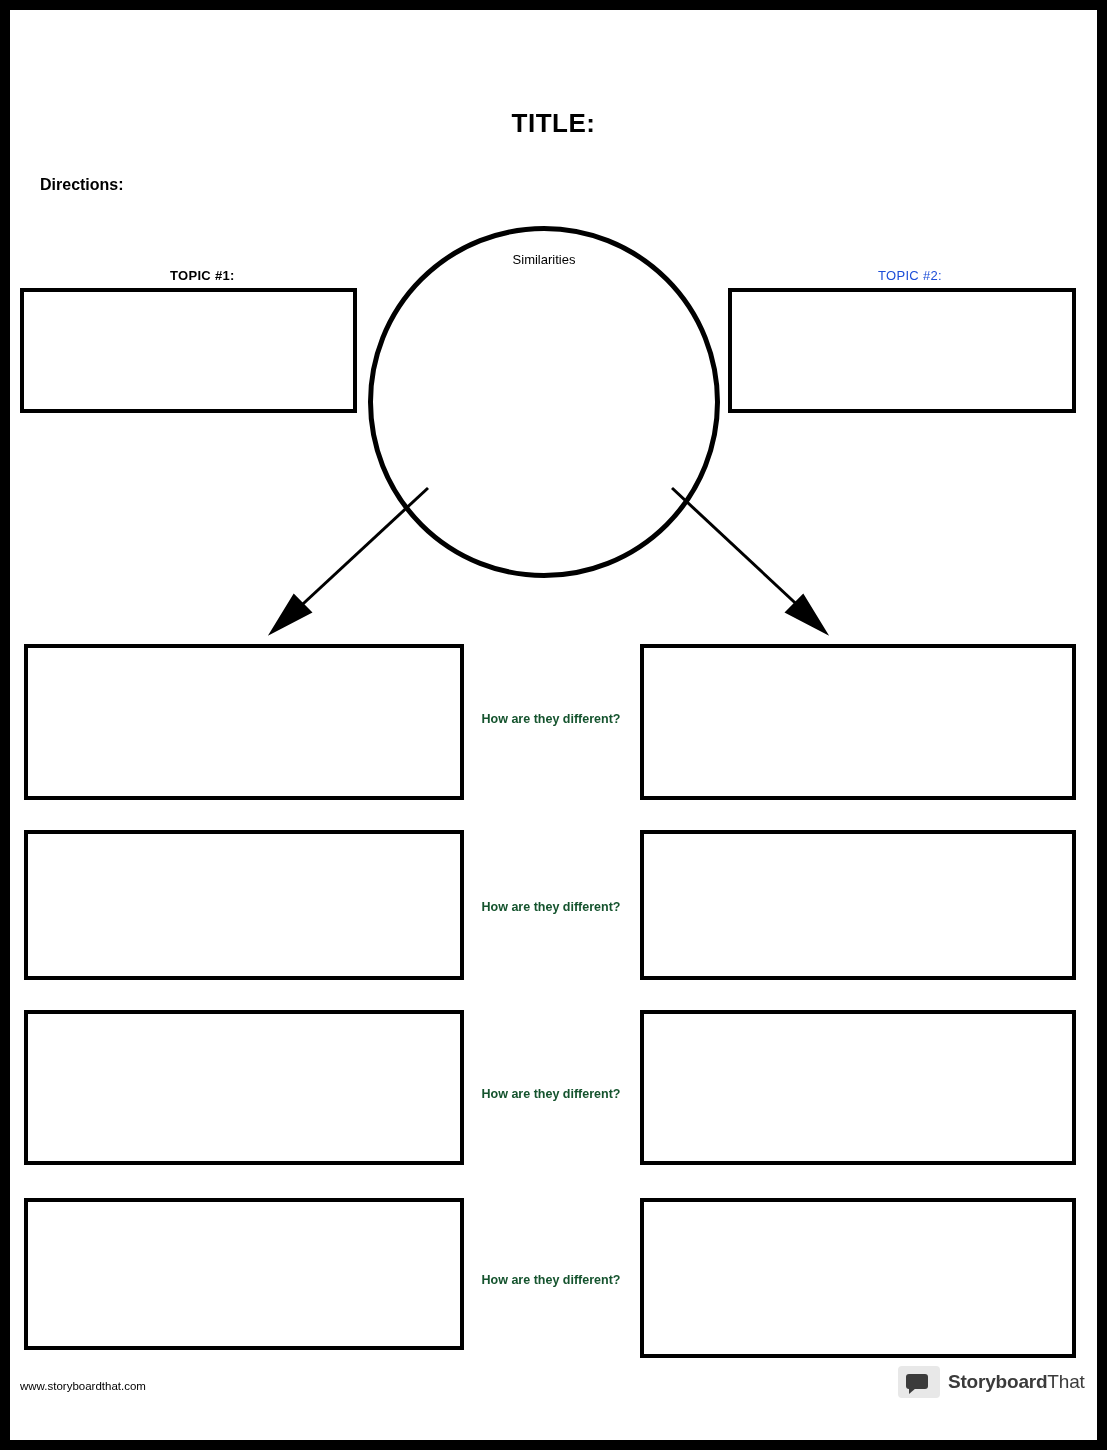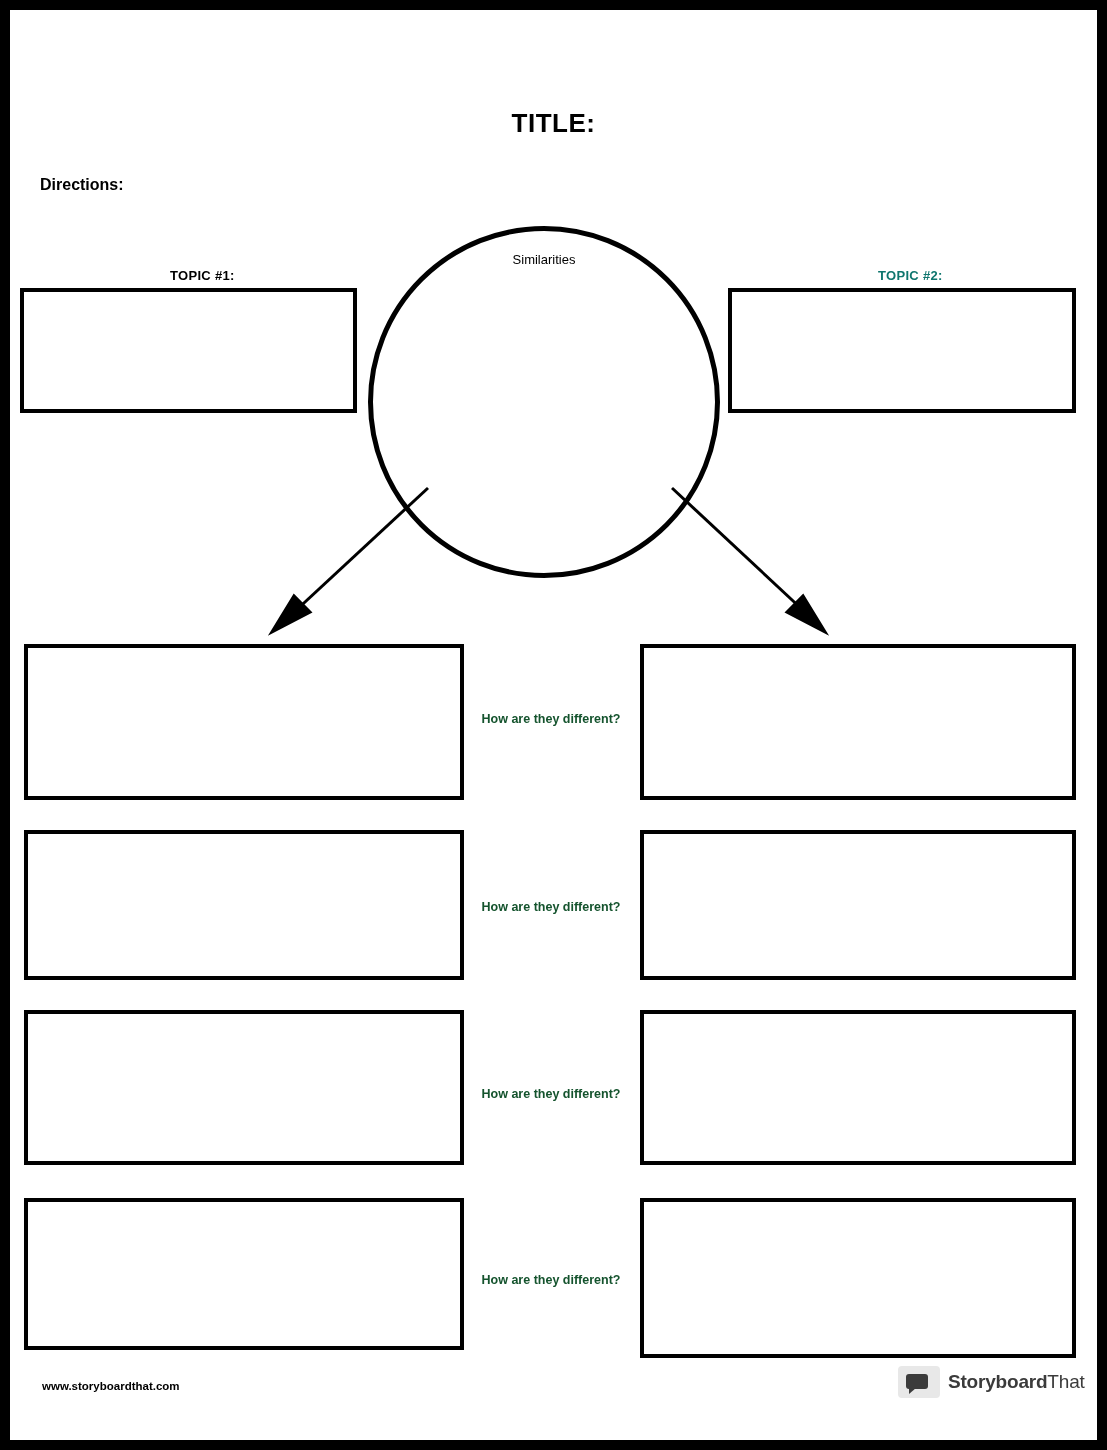--- a/index.html
+++ b/index.html
@@ -95,22 +95,22 @@
     font-size: 13px;
     font-weight: bold;
     color: #000;
     letter-spacing: 0.3px;
   }
   .topic2-label {
     position: absolute;
     left: 868px;
     top: 258px;
     font-size: 13px;
-    font-weight: bold;
-    color: #0f766e;
+    font-weight: normal;
+    color: #1d4ed8;
     letter-spacing: 0.3px;
   }
   .topic1-box {
     position: absolute;
     left: 10px;
     top: 278px;
     width: 337px;
     height: 125px;
     border: 4px solid #000;
     box-sizing: border-box;
@@ -180,24 +180,24 @@
     position: absolute;
     text-align: center;
     font-size: 12.5px;
     font-weight: bold;
     color: #14532d;
   }
 
   
   .footer-url {
     position: absolute;
-    left: 32px;
+    left: 10px;
     top: 1370px;
     font-size: 11.5px;
-    font-weight: bold;
+    font-weight: normal;
     color: #000;
   }
   .logo {
     position: absolute;
     left: 888px;
     top: 1356px;
     width: 180px;
     height: 34px;
   }
   .logo-badge {

